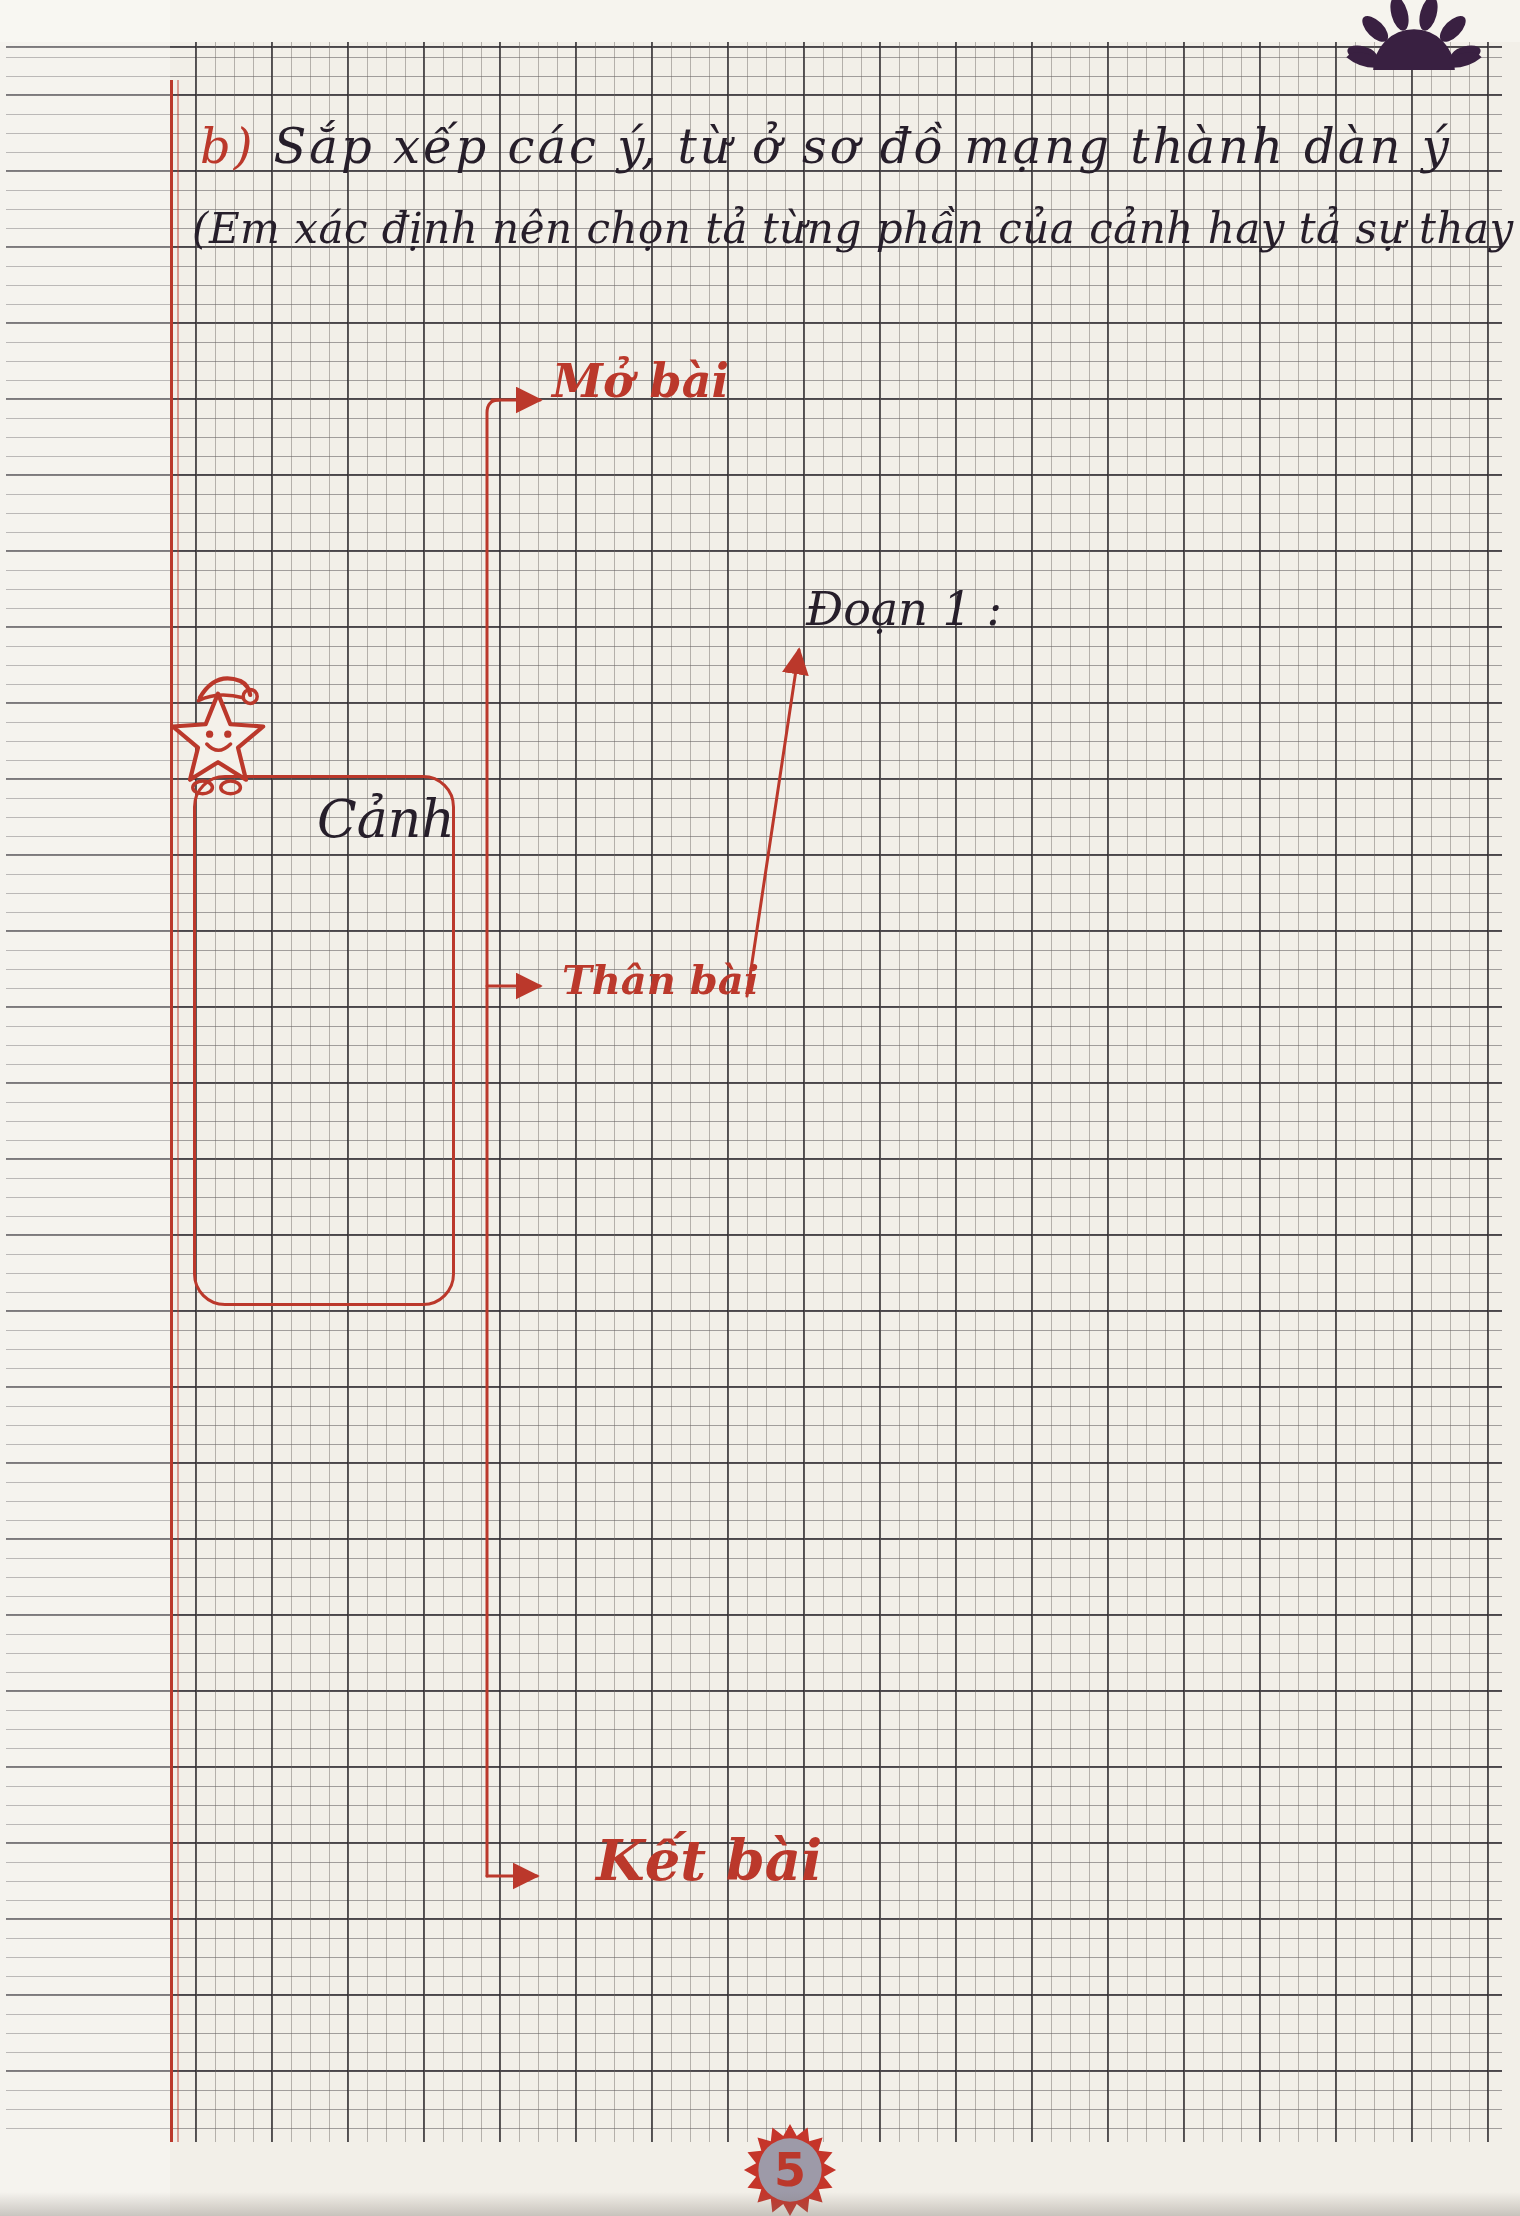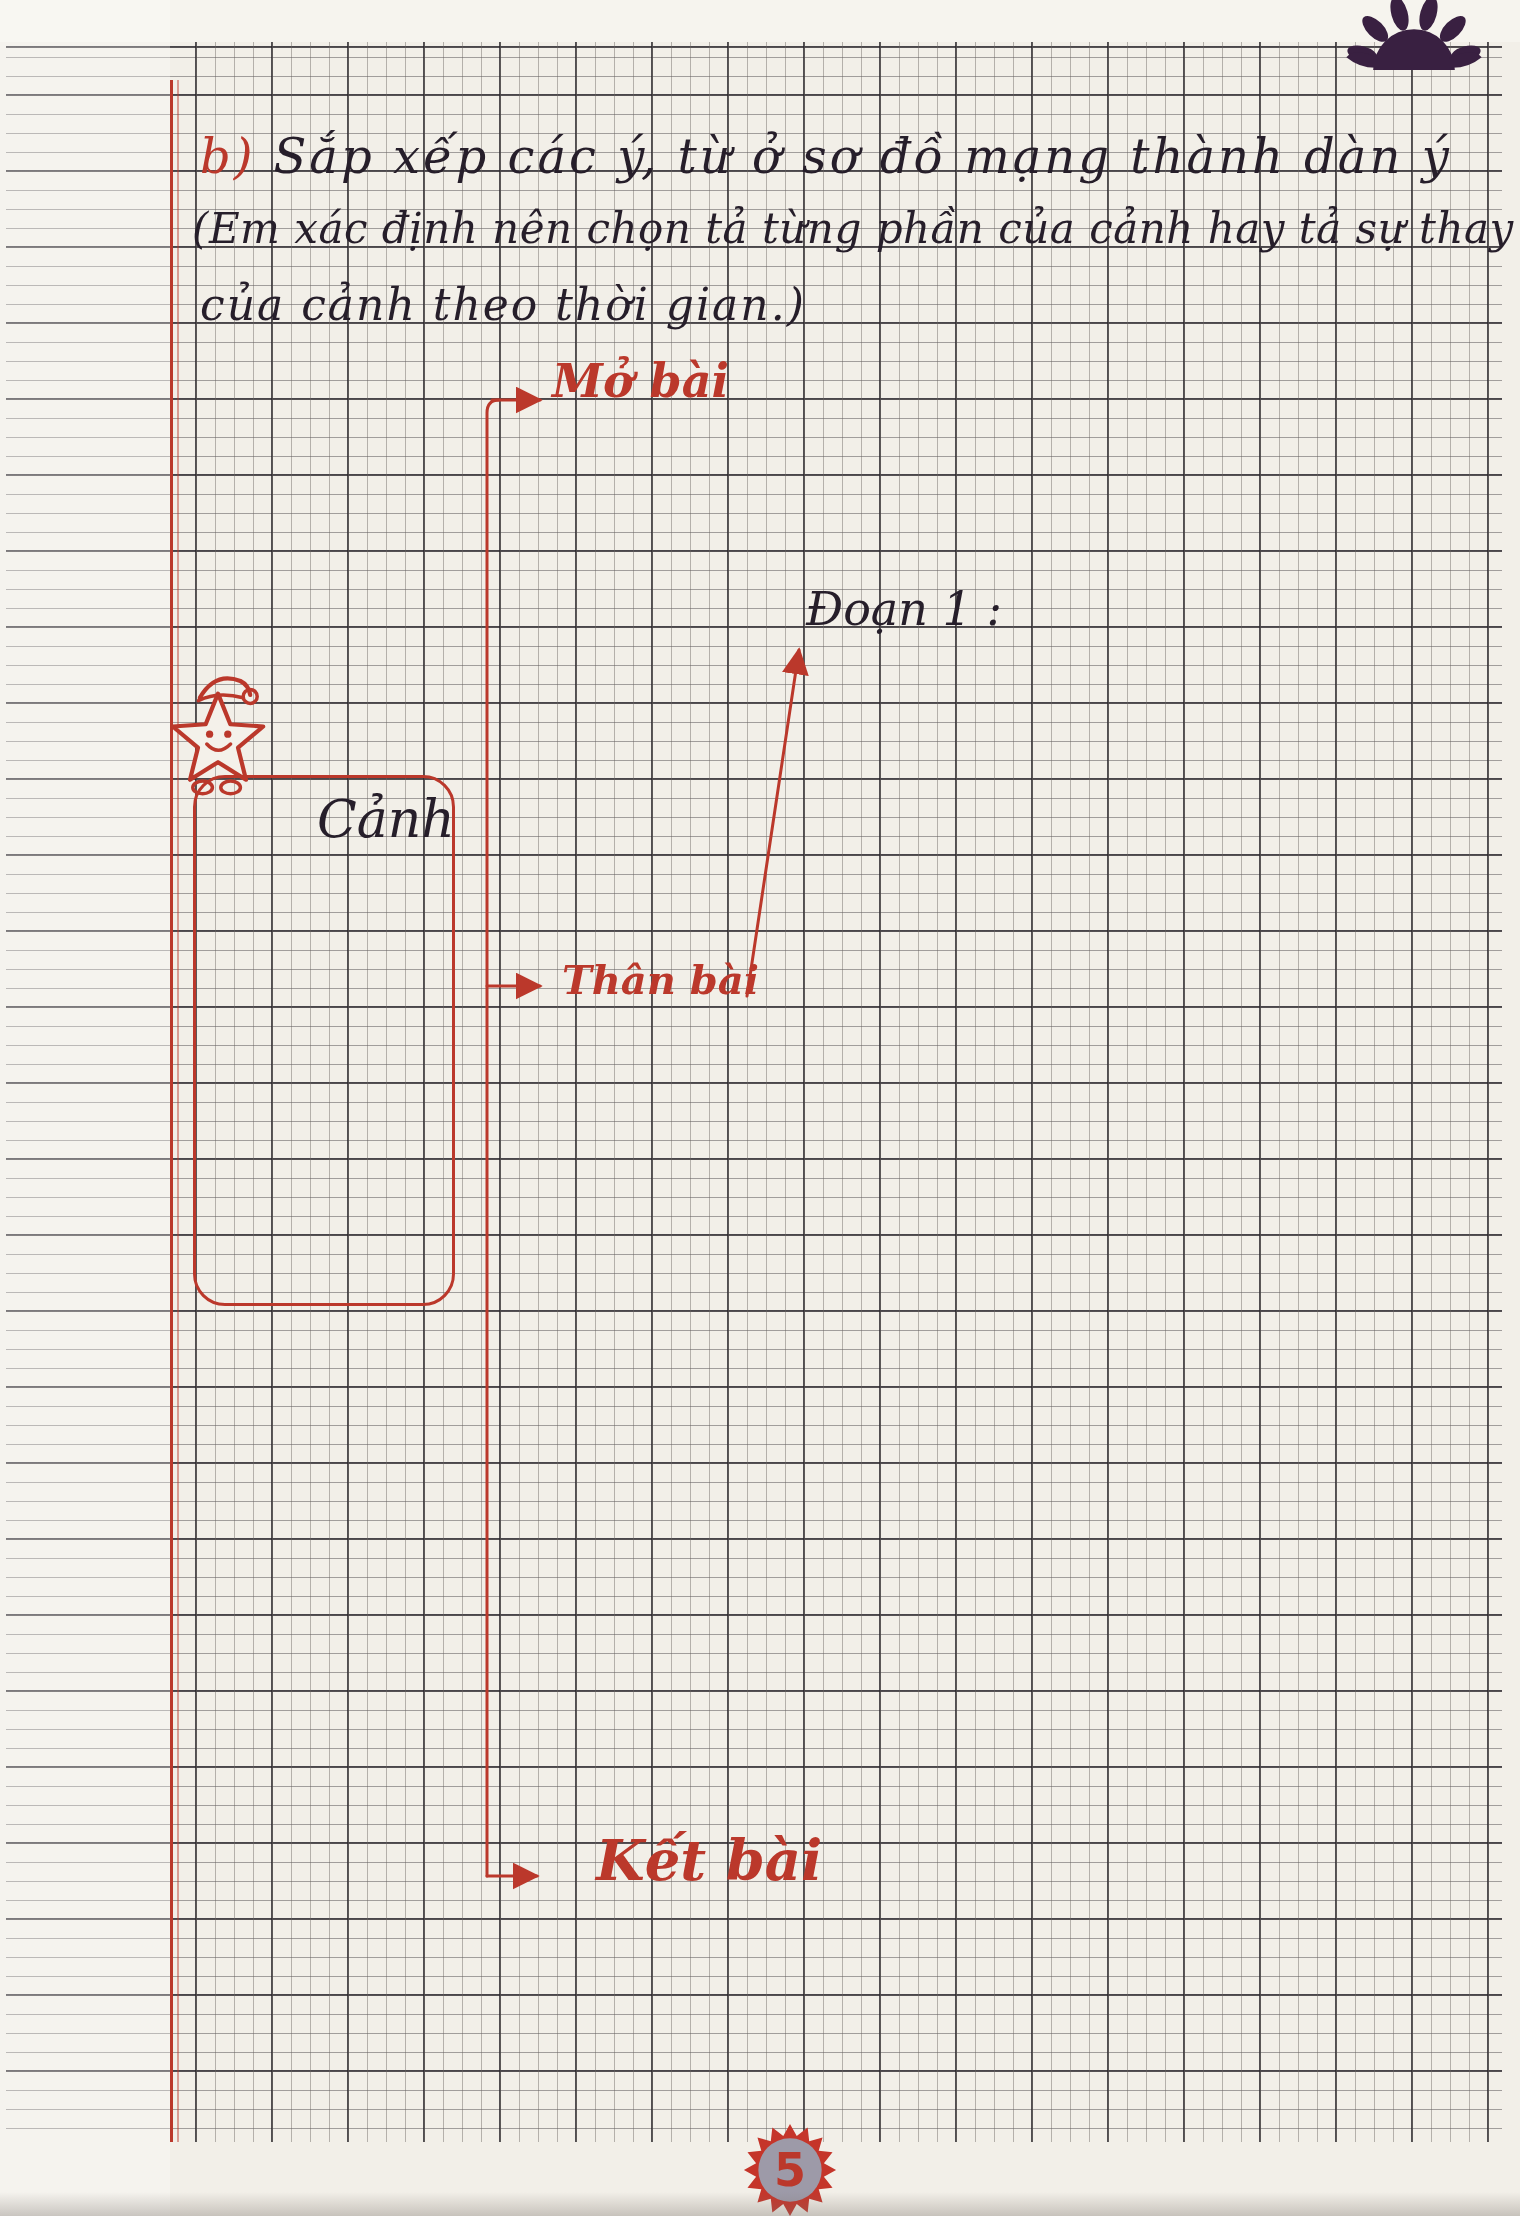--- a/index.html
+++ b/index.html
@@ -28,21 +28,21 @@
   .left-zone{position:absolute;left:0;top:0;width:170px;height:100%;background:rgba(255,255,255,.28);}
   .top-strip{position:absolute;left:0;top:0;width:100%;height:42px;background:#f6f4ee;}
   .margin-line{position:absolute;left:170px;top:80px;width:3px;height:2062px;background:var(--ink-red);}
   .margin-line2{position:absolute;left:177px;top:80px;width:2px;height:2062px;background:var(--ink-red);opacity:.45;}
   .bottom-edge{position:absolute;left:0;top:2192px;width:100%;height:24px;
     background:linear-gradient(to bottom, rgba(140,132,126,0), rgba(120,112,106,.35));}
 
   
   .hw{position:absolute;white-space:nowrap;font-style:italic;color:var(--ink-black);line-height:1;}
   .hw.red{color:var(--ink-red);font-weight:bold;}
-  .l1{left:200px;top:132px;font-size:48px;letter-spacing:3px;}
+  .l1{left:200px;top:122px;font-size:48px;letter-spacing:3px;}
   .l1 .marker{color:var(--ink-red);margin-right:18px;}
   .l2{left:192px;top:208px;font-size:42px;letter-spacing:0.5px;}
   .l3{left:200px;top:283px;font-size:44px;letter-spacing:2px;}
   .lbl-mo-bai{left:552px;top:358px;font-size:46px;}
   .lbl-doan1{left:806px;top:586px;font-size:46px;}
   .lbl-canh{left:274px;top:793px;font-size:52px;padding-left:43px;}
   .lbl-than-bai{left:562px;top:960px;font-size:40px;}
   .lbl-ket-bai{left:556px;top:1832px;font-size:56px;margin-left:40px;}
 
   
@@ -69,21 +69,20 @@
   <div class="hlines"></div>
   <div class="left-zone"></div>
   <div class="vlines"></div>
   <div class="margin-line"></div>
   <div class="margin-line2"></div>
 
   <div class="hw l1">
     <span class="marker">b)</span><span>Sắp xếp các ý, từ ở sơ đồ mạng thành dàn ý</span>
   </div>
   <div class="hw l2">(Em xác định nên chọn tả từng phần của cảnh hay tả sự thay đổi</div>
-  <div class="hw l3">của cảnh theo thời gian.)</div>
 
   <svg class="overlay-svg" viewBox="0 0 1520 2216">
     <defs>
       <marker id="ah" viewBox="0 0 10 10" refX="9" refY="5" markerWidth="9" markerHeight="9" orient="auto">
         <path d="M0,0 L10,5 L0,10 z" fill="#bb382b"></path>
       </marker>
     </defs>
     <g stroke="#bb382b" stroke-width="3" fill="none" stroke-linecap="round">
       <path d="M499,400 Q487,400 487,413 L487,1876"></path>
       <path d="M492,400 L540,400" marker-end="url(#ah)"></path>

